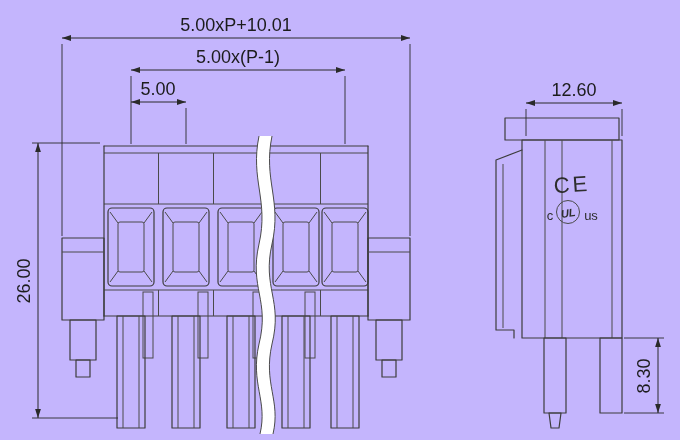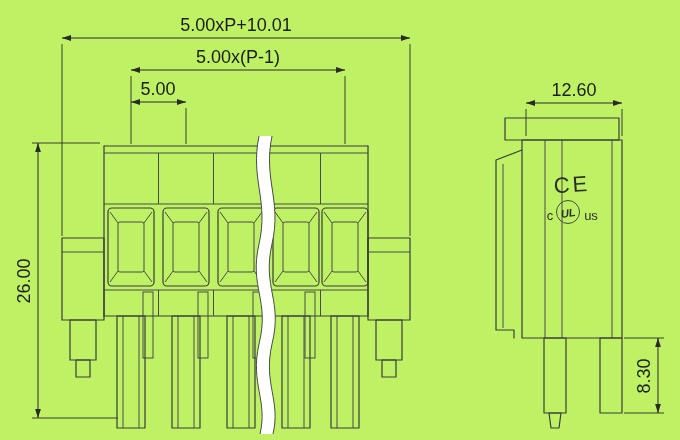--- a/index.html
+++ b/index.html
@@ -1,17 +1,17 @@
 <!DOCTYPE html>
 <html><head>
 <meta charset="utf-8">
 <style>
   html,body{margin:0;padding:0;background:#fff;}
   .canvas{
-    position:relative;width:680px;height:440px;background:#bef264;
+    position:relative;width:680px;height:440px;background:#c4b5fd;
     font-family:"Liberation Sans", sans-serif;overflow:hidden;
   }
   svg{display:block;}
   .part{stroke:#3c3c3c;stroke-width:1.2;fill:none;stroke-linejoin:round;stroke-linecap:round;}
   .part-thin{stroke:#4a4a4a;stroke-width:1;fill:none;}
   .dim{stroke:#2a2a2a;stroke-width:1;fill:none;}
   .ext{stroke:#2a2a2a;stroke-width:0.9;fill:none;}
   .white{fill:#ffffff;stroke:none;}
   .dimtext{fill:#1c1c1c;font-size:18px;font-family:"Liberation Sans", sans-serif;}
   .marktext{fill:#2e2e2e;font-family:"Liberation Sans", sans-serif;}

